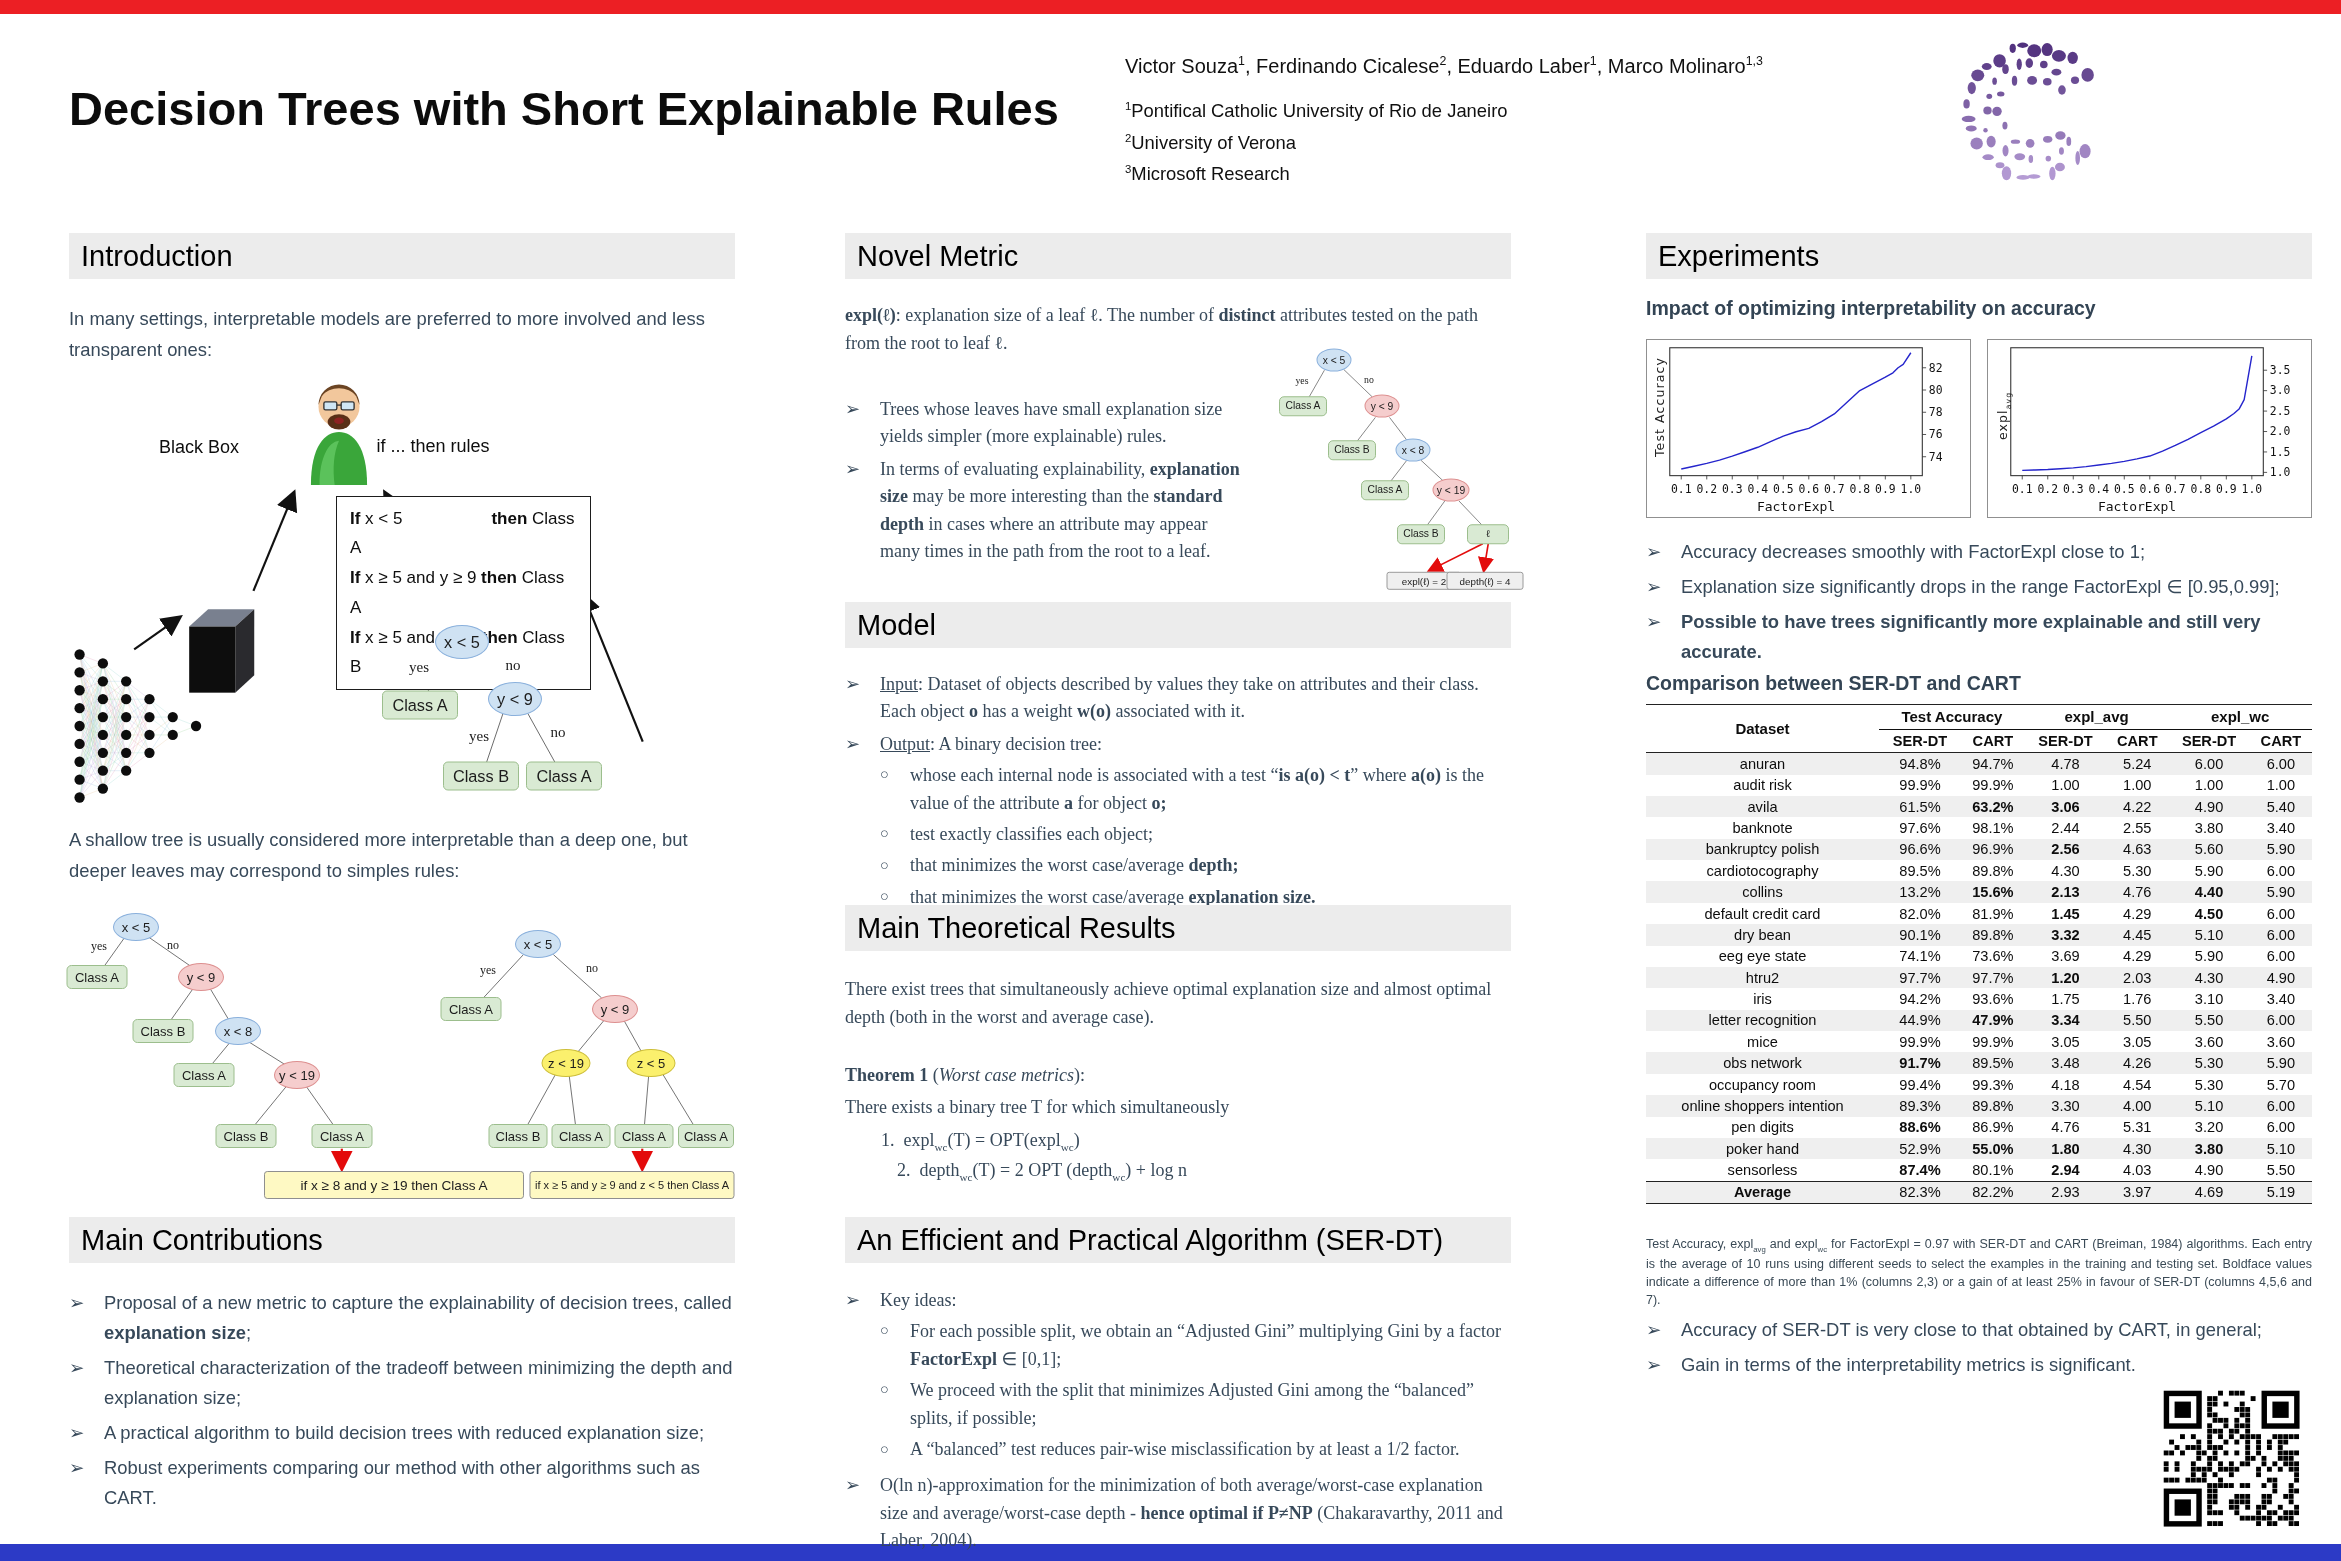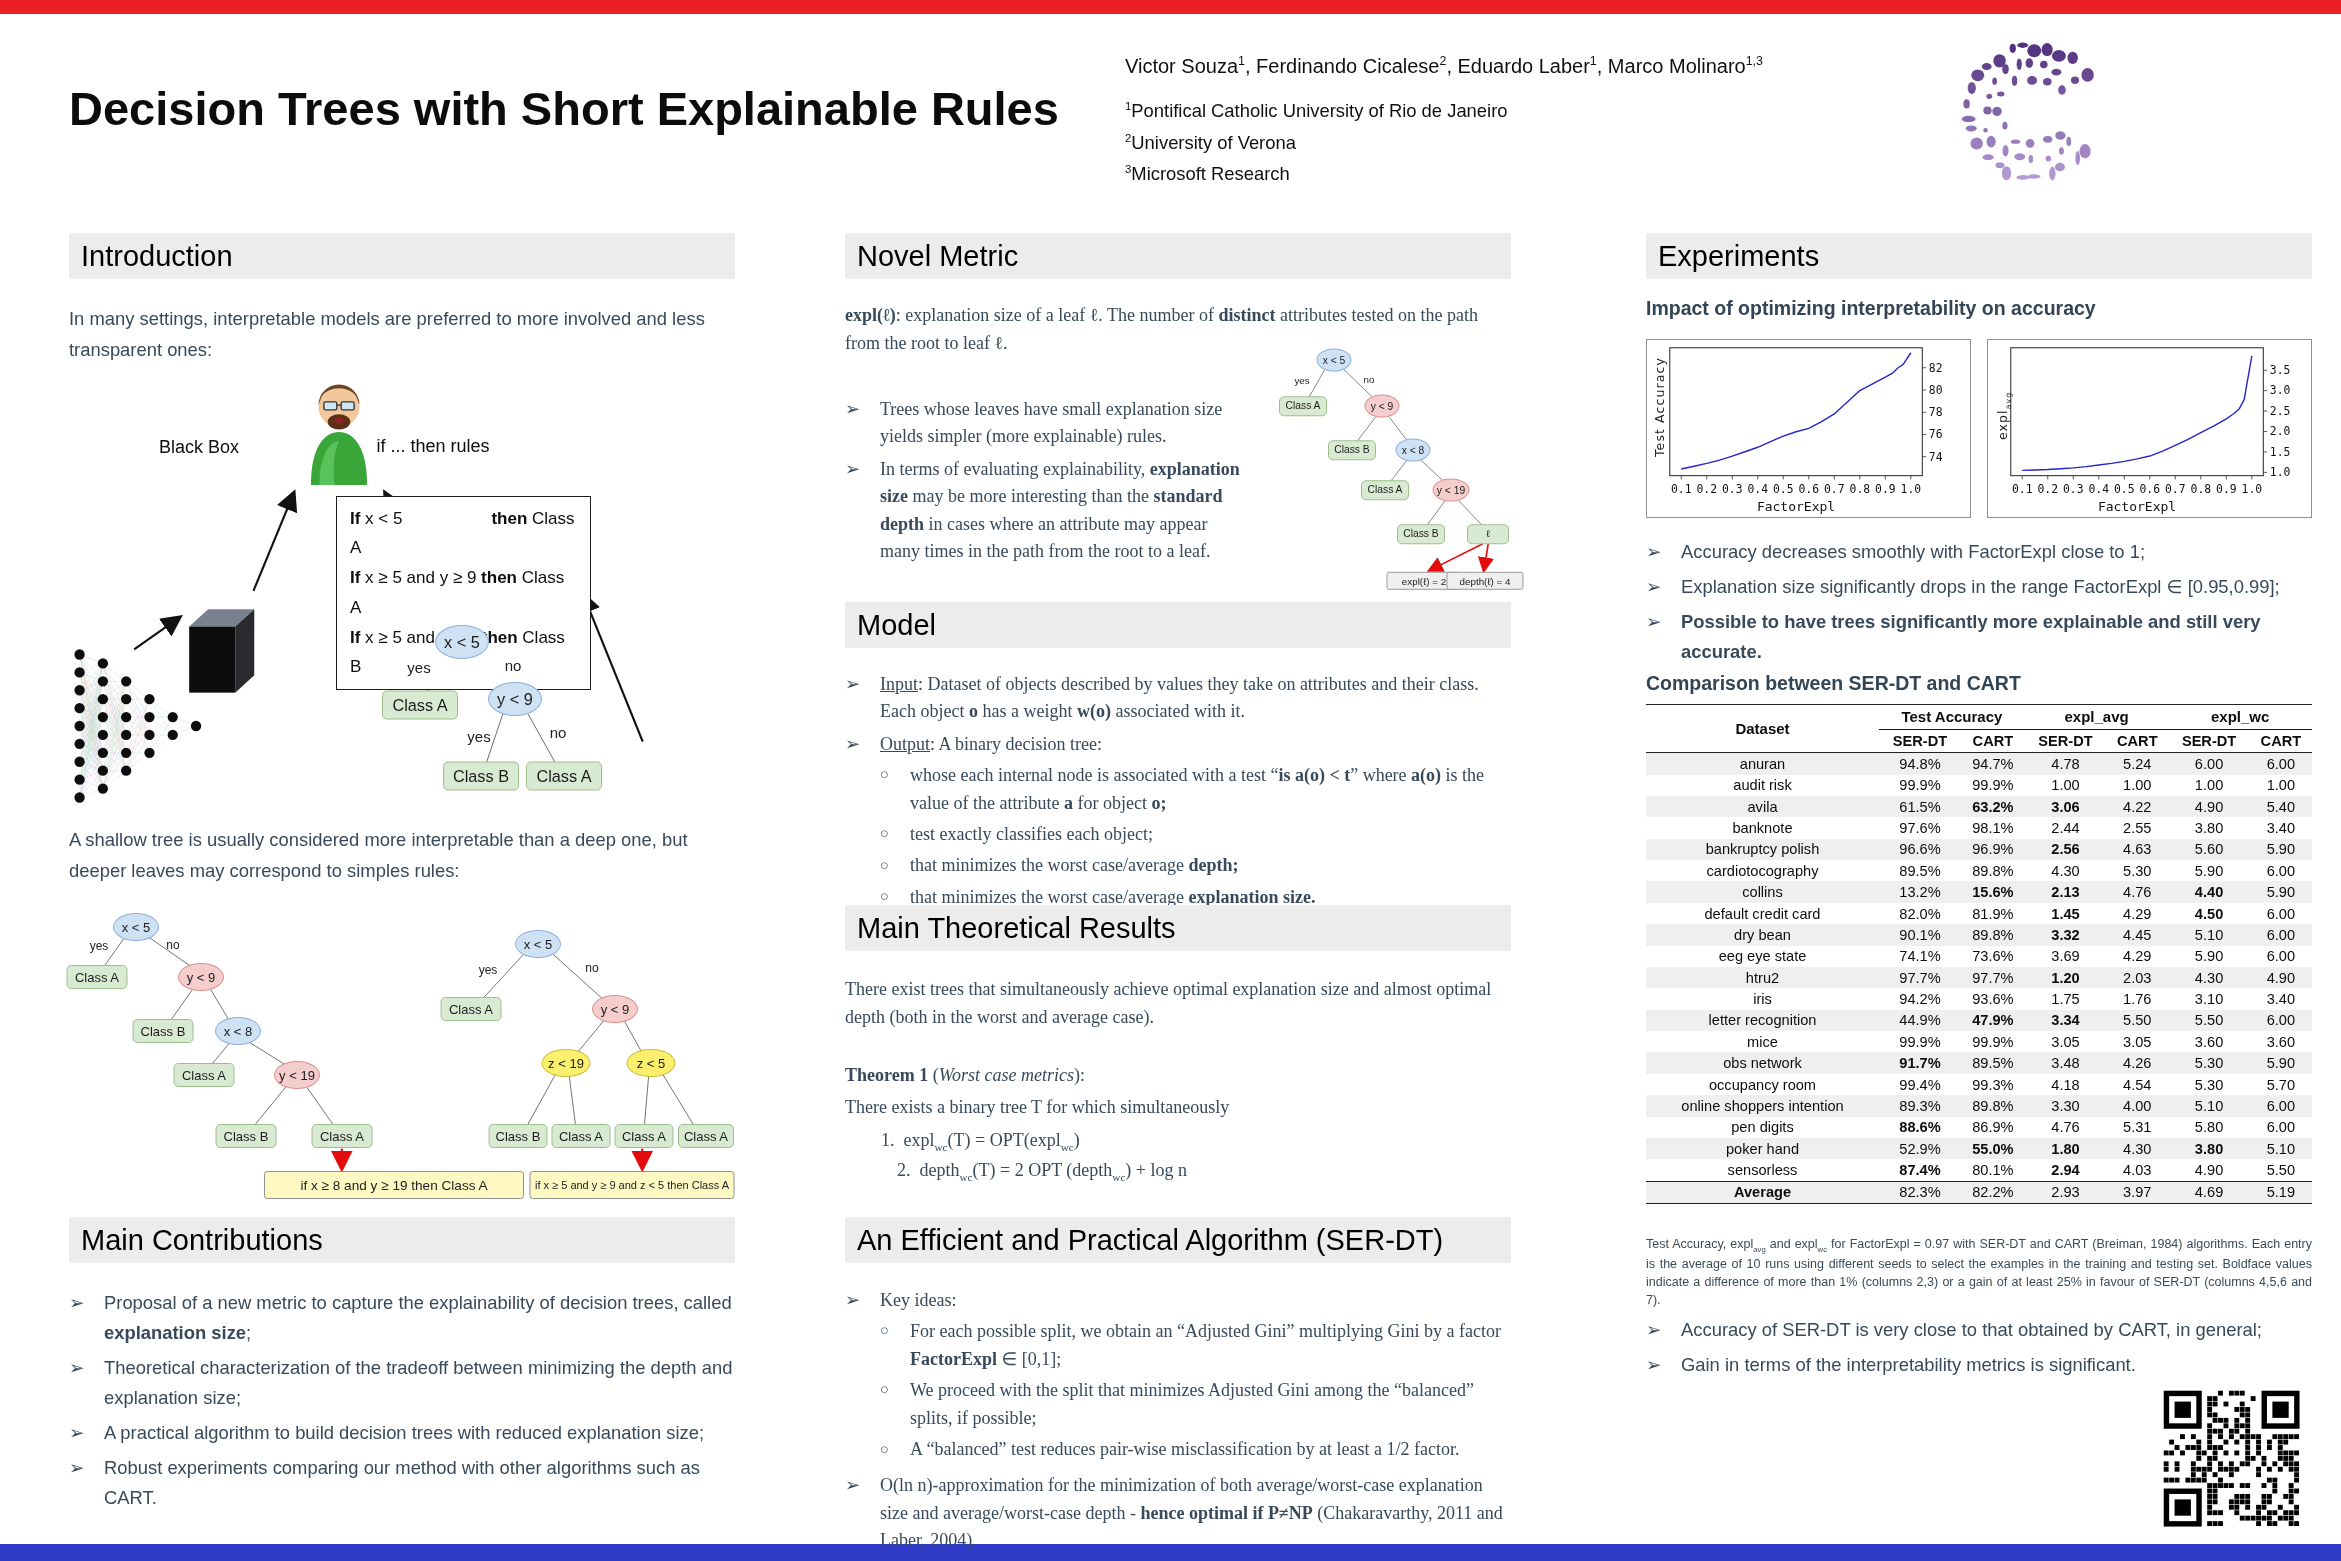--- a/index.html
+++ b/index.html
@@ -29,21 +29,21 @@
   .blt{flex:0 0 35px;color:#37495a;}
   ul.subs{list-style:none;margin:2.2px 0 0 2.2px;padding:0;}
   ul.subs>li{display:flex;margin-bottom:3.3px;}
   .sblt{flex:0 0 30px;font-size:80%;padding-top:2.2px;color:#37495a;}
   .layer{position:absolute;left:0;top:0;}
   .ell{position:absolute;transform:translate(-50%,-50%);border-radius:50%;display:flex;align-items:center;justify-content:center;color:#1c1c1c;z-index:2;}
   .e-blue{background:#cfe2f3;border:1.1px solid #8ab0dc;}
   .e-pink{background:#f5cdcd;border:1.1px solid #dd9090;}
   .e-yellow{background:#fbf06d;border:1.1px solid #cdbe3a;}
   .leaf{position:absolute;transform:translate(-50%,-50%);background:#d9ead3;border:1.1px solid #9cbe8d;border-radius:4.9px;display:flex;align-items:center;justify-content:center;color:#1c1c1c;z-index:2;}
-  .elabel{position:absolute;transform:translate(-50%,-50%);color:#222;z-index:2;}
+  .elabel{position:absolute;transform:translate(-50%,-50%);color:#222;z-index:2;font-family:Liberation Serif, serif;}
   .rulebox{position:absolute;transform:translate(-50%,-50%);background:#fef9c3;border:1.1px solid #8f8f8f;border-radius:3.3px;display:flex;align-items:center;justify-content:center;color:#222;z-index:2;}
   .notebox{position:absolute;transform:translate(-50%,-50%);background:#efefef;border:0.5px solid #9a9a9a;border-radius:2.7px;display:flex;align-items:center;justify-content:center;color:#222;z-index:2;}
   .ifbox{position:absolute;background:#fff;border:1.6px solid #1d1d1d;padding:6.5px 13px;font-size:17px;line-height:1.75;color:#0e0e0e;z-index:2;}
   .diag-label{position:absolute;transform:translate(-50%,-50%);font-size:18px;color:#0e0e0e;z-index:2;}
   .subtitle{font-size:19.5px;font-weight:700;color:#334454;}
   .chart-wrap{position:absolute;border:1.1px solid #909090;background:#fff;}
   .ylab{position:absolute;transform:rotate(-90deg);transform-origin:left top;font-size:12.5px;letter-spacing:1.1px;color:#222;font-family:"DejaVu Sans",sans-serif;}
   table.res{border-collapse:collapse;width:100%;font-size:14.6px;color:#0d0d0d;}
   table.res th{font-weight:700;padding:3.3px 2.2px;}
   table.res td{padding:2.7px 2.2px;text-align:center;}
@@ -841,21 +841,21 @@
               <td>4.00</td>
               <td>5.10</td>
               <td>6.00</td>
             </tr>
             <tr>
               <td class="ds">pen digits</td>
               <td class="b">88.6%</td>
               <td>86.9%</td>
               <td>4.76</td>
               <td>5.31</td>
-              <td>5.80</td>
+              <td>3.20</td>
               <td>6.00</td>
             </tr>
             <tr>
               <td class="ds">poker hand</td>
               <td>52.9%</td>
               <td class="b">55.0%</td>
               <td class="b">1.80</td>
               <td>4.30</td>
               <td class="b">3.80</td>
               <td>5.10</td>

